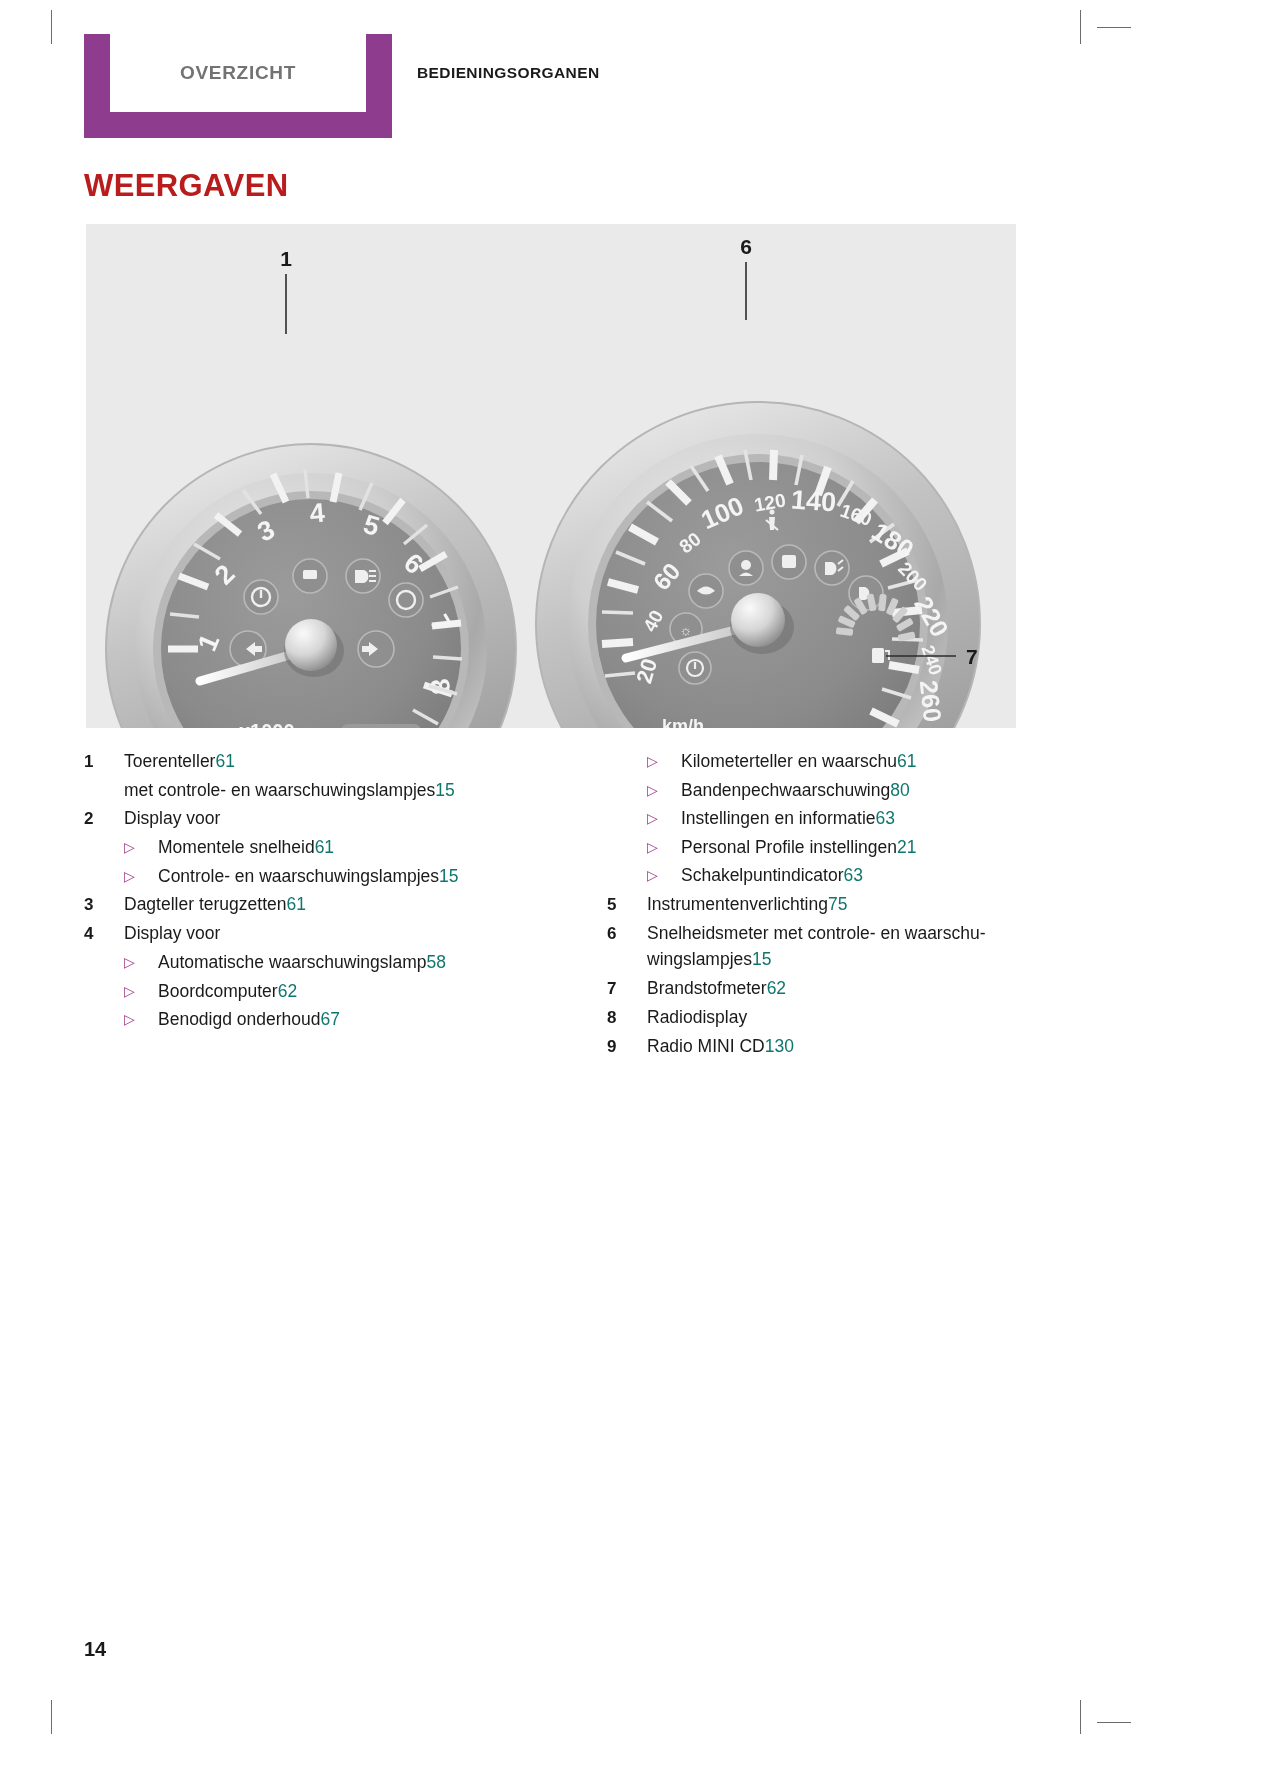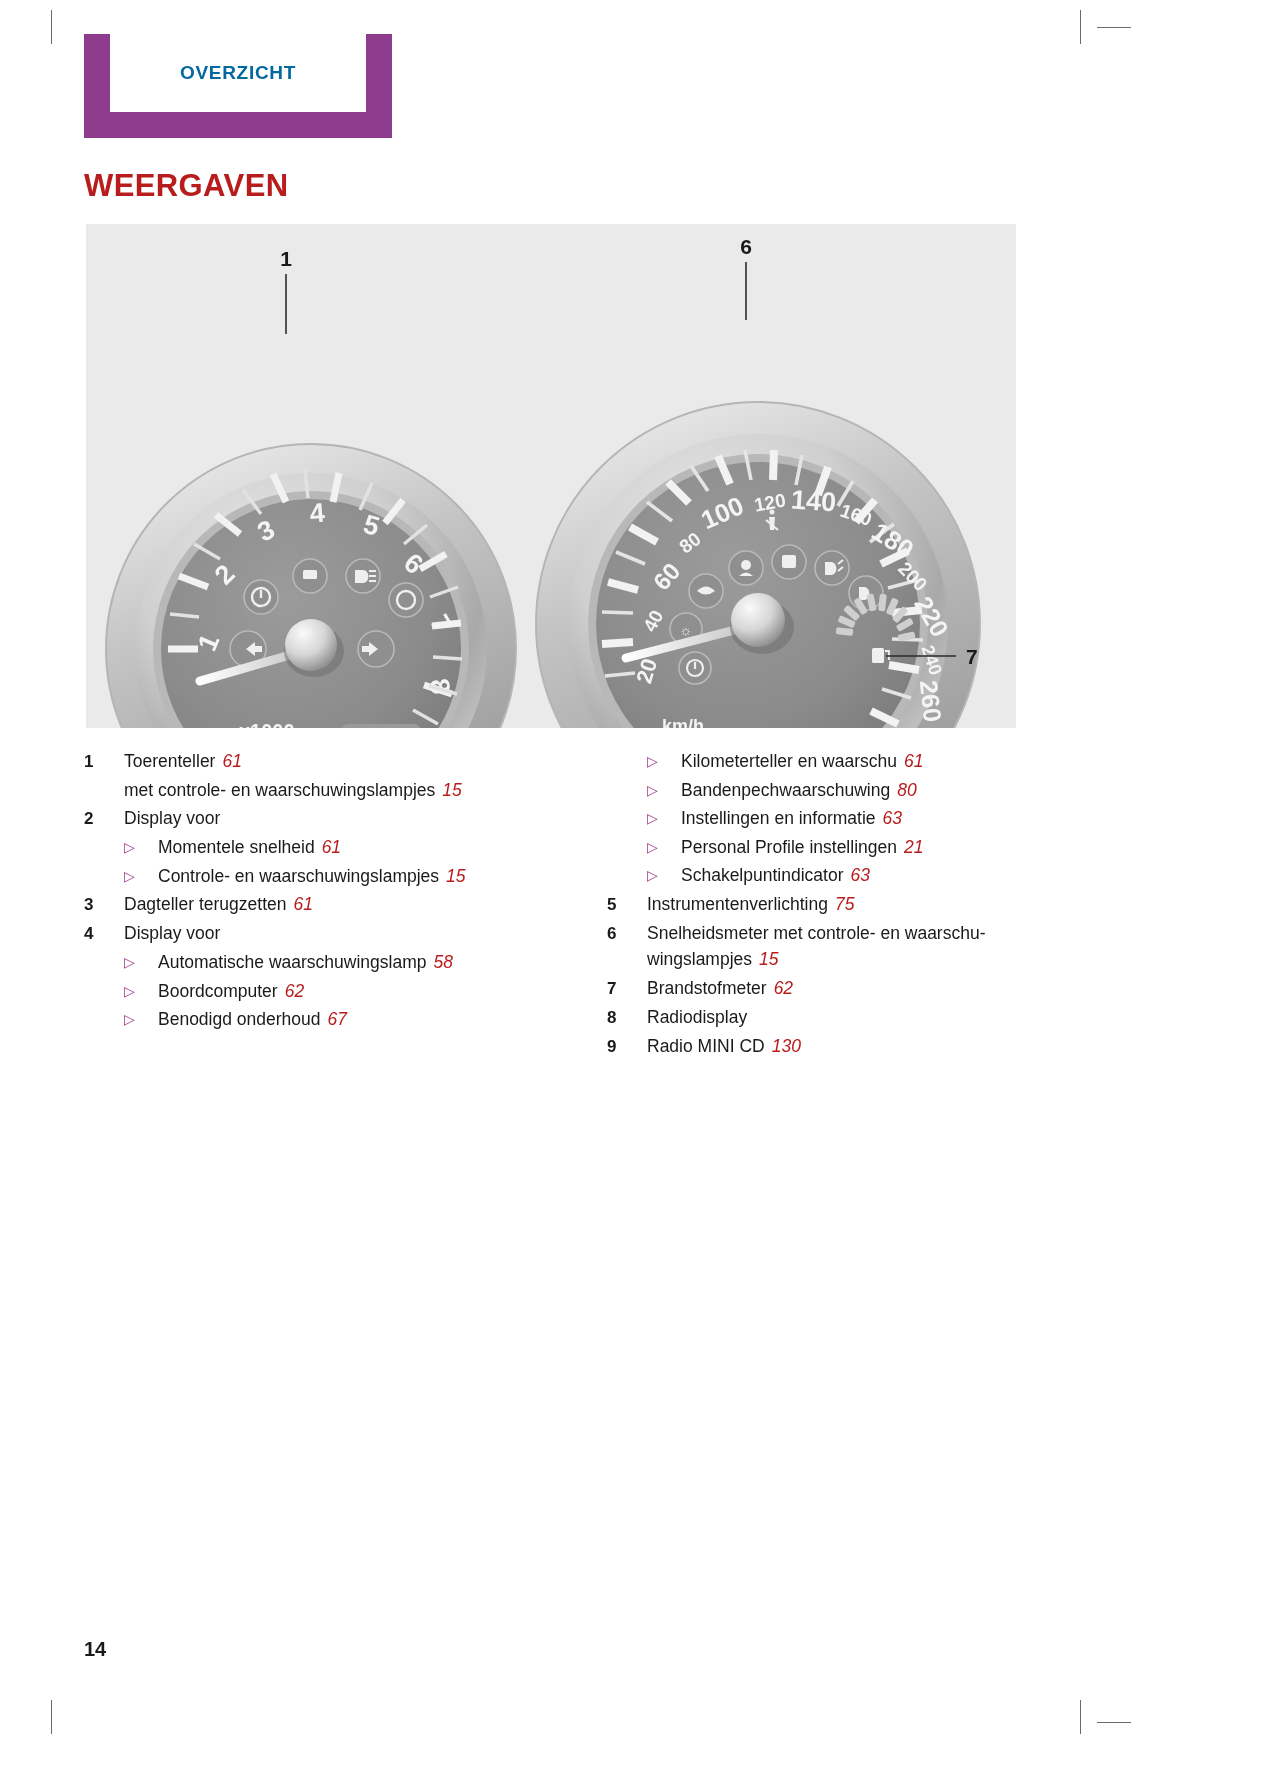--- a/index.html
+++ b/index.html
@@ -56,21 +56,21 @@
     left: 0;
     top: 0;
     width: 308px;
     height: 78px;
     display: flex;
     align-items: center;
     justify-content: center;
     font-size: 19px;
     font-weight: bold;
     letter-spacing: 0.7px;
-    color: #0369a1;
+    color: #737373;
   }
   .header-section {
     position: absolute;
     left: 333px;
     top: 0;
     height: 78px;
     display: flex;
     align-items: center;
     font-size: 15.5px;
     font-weight: bold;
@@ -145,23 +145,21 @@
   .l-subtext { flex: 1; }
 
   .l-cont {
     display: flex;
     padding-left: 40px;
     margin-bottom: 2px;
   }
   .l-cont .l-conttext { flex: 1; }
 
   .pg {
-    color: #b91c1c;
-    margin-left: 7px;
-    font-style: italic;
+    color: #0f766e;
   }
 
   
   .folio {
     position: absolute;
     left: 84px;
     top: 1638px;
     font-size: 20px;
     font-weight: bold;
     color: #1a1a1a;
@@ -175,20 +173,21 @@
   <div class="crop v" style="left:51px; top:10px;"></div>
   <div class="crop v" style="left:1080px; top:10px;"></div>
   <div class="crop v" style="left:51px; top:1700px;"></div>
   <div class="crop v" style="left:1080px; top:1700px;"></div>
   <div class="crop h" style="left:1097px; top:27px;"></div>
   <div class="crop h" style="left:1097px; top:1722px;"></div>
 
   <div class="header">
     <div class="header-bracket"></div>
     <div class="header-chapter">OVERZICHT</div>
+    <div class="header-section">BEDIENINGSORGANEN</div>
   </div>
 
   <h1 class="page-title">WEERGAVEN</h1>
 
   <div class="figure">
     <svg class="fig-svg" width="930" height="504" viewBox="0 0 930 504" xmlns="http://www.w3.org/2000/svg">
       <defs>
         <radialGradient id="bezelGrad" cx="38%" cy="28%" r="78%">
           <stop offset="0%" stop-color="#e9e9e9"></stop>
           <stop offset="48%" stop-color="#cfcfcf"></stop>

